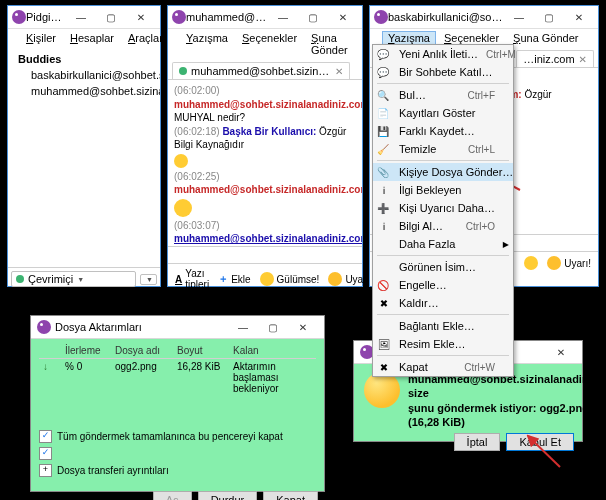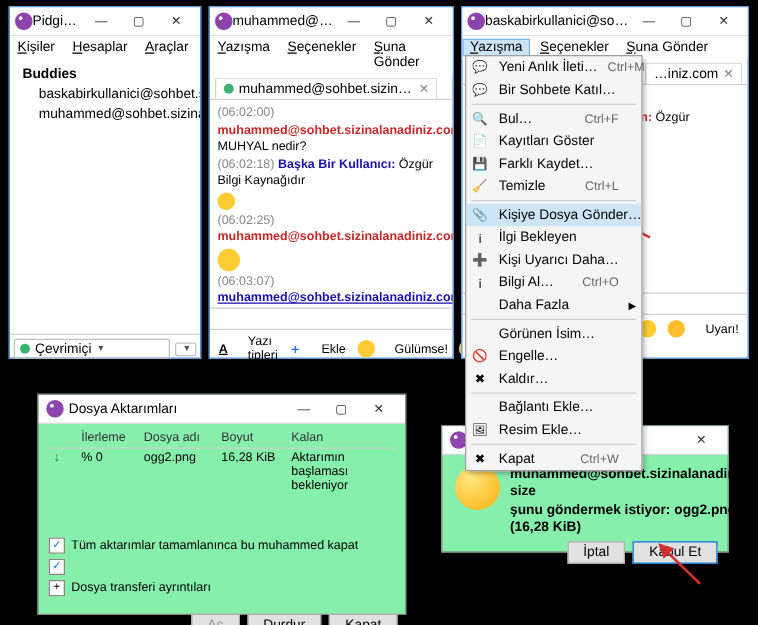--- a/index.html
+++ b/index.html
@@ -1,21 +1,21 @@
 <!DOCTYPE html>
 <html><head>
 <meta charset="utf-8">
 <style>
   html,body{margin:0;padding:0;background:#000;font-family:"Segoe UI",Tahoma,sans-serif;font-size:11px;color:#000;width:606px;height:500px;overflow:hidden}
   .window{position:absolute;background:#fff;border:1px solid #4a90d9;box-shadow:1px 1px 2px rgba(0,0,0,.3)}
   .titlebar{display:flex;align-items:center;height:22px;background:#fff;padding:0 4px;border-bottom:1px solid #e0e0e0}
   .title{flex:1;font-size:11px;white-space:nowrap;overflow:hidden;text-overflow:ellipsis}
   .winbtns{display:flex;gap:0}
   .wbtn{width:30px;height:20px;display:flex;align-items:center;justify-content:center;font-size:10px;color:#333;cursor:default}
-  .menubar{display:flex;gap:2px;padding:2px 0;background:#fff;font-size:11px}
+  .menubar{display:flex;gap:2px;padding:2px 12px;background:#fff;font-size:11px}
   .menuitem{padding:1px 6px;cursor:default}
   .menuitem.u::first-letter{text-decoration:underline}
   .menuitem.open{background:#cde6f7;border:1px solid #7eb4ea;padding:0 5px}
   .tabrow{display:flex;padding:3px 4px 0 4px;border-bottom:1px solid #d0d0d0}
   .tab{display:flex;align-items:center;gap:4px;padding:2px 6px;border:1px solid #d0d0d0;border-bottom:none;background:#fff;border-radius:2px 2px 0 0;font-size:11px}
   .tab .dot{width:8px;height:8px;border-radius:50%;background:#3cb371}
   .tab .x{font-size:10px;color:#888}
   .content{padding:4px;font-size:11px;overflow:hidden}
   .buddies{font-weight:bold;padding:2px 6px}
   .buddy{display:flex;align-items:center;gap:5px;padding:2px 14px}
@@ -28,21 +28,21 @@
   .chat{padding:4px 6px;font-size:10px;line-height:1.35}
   .chat .ts{color:#888;font-size:10px}
   .chat .self{color:#c62828;font-weight:bold}
   .chat .other{color:#1a0dab;font-weight:bold}
   .chat .link{color:#1a0dab;text-decoration:underline}
   .chat .sys{color:#777}
   .chat .sysb{color:#1a0dab;font-weight:bold}
   .emoji{display:inline-block;width:14px;height:14px;border-radius:50%;background:#ffcc33;vertical-align:middle;position:relative}
   .emoji.big{width:18px;height:18px}
   .toolbar{display:flex;align-items:center;gap:3px;padding:3px 4px;border-top:1px solid #d0d0d0}
-  .tbtn{display:flex;align-items:center;gap:16px;padding:1px 3px;font-size:10px;cursor:default}
+  .tbtn{display:flex;align-items:center;gap:3px;padding:1px 3px;font-size:10px;cursor:default}
   .dropdown{position:absolute;background:#f5f5f5;border:1px solid #a0a0a0;box-shadow:2px 2px 4px rgba(0,0,0,.3);font-size:11px;z-index:10}
   .drow{display:flex;align-items:center;padding:3px 18px 3px 26px;gap:8px;position:relative;white-space:nowrap}
   .drow .ico{position:absolute;left:4px;width:14px;height:14px;display:flex;align-items:center;justify-content:center;font-size:10px}
   .drow .sc{margin-left:auto;color:#666;font-size:10px}
   .drow .arr{position:absolute;right:4px;font-size:8px}
   .drow.hl{background:#cde6f7}
   .dsep{height:1px;background:#d0d0d0;margin:2px 4px}
   .arrow{position:absolute;pointer-events:none}
   .dialog{position:absolute;background:#86efac;border:1px solid #888;box-shadow:3px 3px 6px rgba(0,0,0,.4)}
   .dtitlebar{display:flex;align-items:center;height:22px;padding:0 6px;background:#fff;border-bottom:1px solid #d8d8d8}
@@ -306,21 +306,21 @@
     <div class="trow">
       <span style="width:14px;color:#2e7d32">↓</span>
       <span style="width:42px">% 0</span>
       <span style="width:54px">ogg2.png</span>
       <span style="width:48px">16,28 KiB</span>
       <span style="flex:1">Aktarımın başlaması bekleniyor</span>
     </div>
     <div style="height:30px"></div>
     <div class="chk">
         <span class="chkbox">✓</span>
-        <span>Tüm aktarımlar tamamlanınca bu muhammed kapat</span>
+        <span>Tüm göndermek tamamlanınca bu pencereyi kapat</span>
       </div>
     <div class="chk">
         <span class="chkbox">✓</span>
       </div>
     <div class="chk">
         <span class="plus">+</span>
         <span>Dosya transferi ayrıntıları</span>
       </div>
   </div>
   <div class="btnrow">

